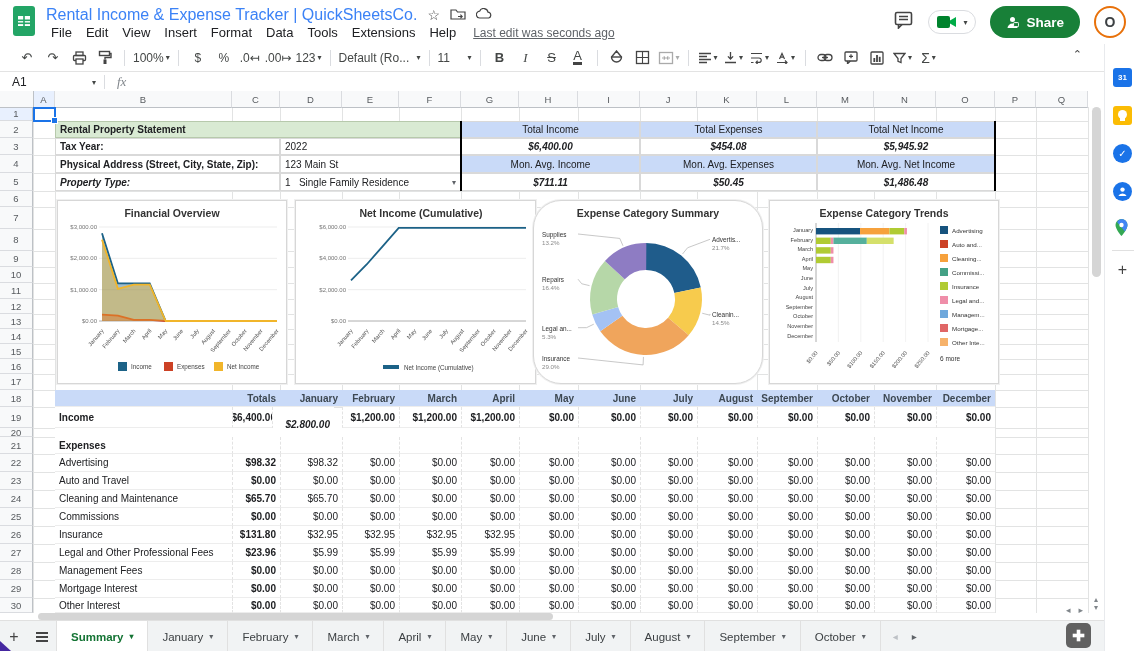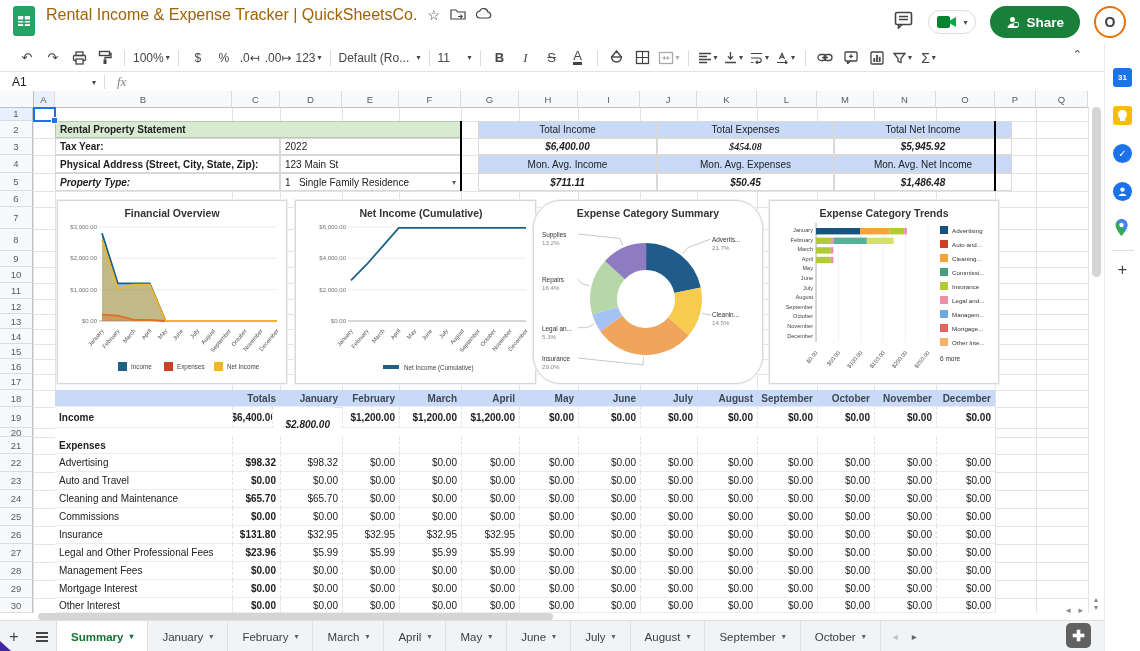--- a/index.html
+++ b/index.html
@@ -2,21 +2,21 @@
 <html><head>
 <meta charset="utf-8">
 <style>
   html,body{margin:0;padding:0;width:1140px;height:651px;overflow:hidden;background:#fff;
     font-family:"Liberation Sans",sans-serif;-webkit-font-smoothing:antialiased;}
   #app{position:relative;width:1140px;height:651px;background:#fff;}
   
   #topbar{position:absolute;left:0;top:0;width:1140px;height:44px;background:#fff;}
   #logo{position:absolute;left:10px;top:5px;width:28px;height:36px;}
   #title-row{position:absolute;left:46px;top:4px;height:22px;display:flex;align-items:center;gap:10px;}
-  #doc-title{font-size:16px;color:#a16207;white-space:nowrap;}
+  #doc-title{font-size:16px;color:#3b82f6;white-space:nowrap;}
   .t-icon{color:#444;font-size:14px;line-height:1;}
   #menubar{position:absolute;left:44px;top:24px;display:flex;align-items:center;}
   .menu-item{font-size:13px;color:#202124;padding:1px 7px;border-radius:3px;white-space:nowrap;}
   #last-edit{font-size:12px;color:#5f6368;text-decoration:underline;margin-left:10px;white-space:nowrap;}
   #topbar-right{position:absolute;right:14px;top:5px;height:34px;display:flex;align-items:center;gap:14px;}
   #meet-chip{display:flex;align-items:center;gap:4px;border:1px solid #dadce0;border-radius:16px;
     padding:4px 8px;background:#fff;}
   #share-btn{display:flex;align-items:center;gap:7px;background:#188038;color:#fff;border-radius:17px;
     height:32px;padding:0 16px;font-size:13.5px;font-weight:700;}
   #avatar{width:28px;height:28px;border-radius:50%;border:2px solid #e8710a;display:flex;align-items:center;
@@ -46,21 +46,21 @@
   .colhead{position:absolute;top:0;height:16px;background:#f8f9fa;border-right:1px solid #dadce0;
     border-bottom:1px solid #bdc1c6;font-size:9.5px;color:#575b5f;display:flex;align-items:center;justify-content:center;}
   .rowhead{position:absolute;left:0;width:33px;background:#f8f9fa;border-right:1px solid #bdc1c6;
     border-bottom:1px solid #dadce0;font-size:9.5px;color:#575b5f;display:flex;align-items:center;justify-content:center;}
   .sel-head{background:#e8f0fe !important;}
   #corner{position:absolute;left:0;top:0;width:33px;height:16px;background:#f8f9fa;
     border-right:1px solid #bdc1c6;border-bottom:1px solid #bdc1c6;}
   .gline{position:absolute;background:#e2e3e3;}
   .cell{position:absolute;font-size:10px;color:#202124;display:flex;align-items:center;
     padding:0 4px;box-sizing:border-box;background:#fff;overflow:hidden;white-space:nowrap;}
-  .c-right{justify-content:flex-end;} .c-center{justify-content:center;margin-left:17px;}
+  .c-right{justify-content:flex-end;} .c-center{justify-content:center;}
   .bold{font-weight:700;} .bi{font-weight:700;font-style:italic;}
   .green-band{background:#d9ead3;border:1px solid #b7c9ac;border-right:none;}
   .blue-band{background:#c9daf8;}
   .ln{border:1px solid #d9d9d9;}
   .th{background:#c9daf8;font-weight:700;color:#3d4852;}
   .vdash{border-left:1px dashed #e3e3e3;}
   .rb{border-bottom:1px solid #ededed;}
   #selbox{position:absolute;border:2px solid #1a73e8;box-sizing:border-box;}
   #selhandle{position:absolute;width:5px;height:5px;background:#1a73e8;border:1px solid #fff;}
   .chart-card{position:absolute;width:228px;height:182px;background:#fff;border:1px solid #d7d7d7;
@@ -122,20 +122,32 @@
             <path d="M1 2 h5 l1.5 2 H15 v7 H1 z" fill="none" stroke="#444" stroke-width="1.2"></path>
             <path d="M8 8.5 h4 m-1.6-1.8 1.8 1.8 -1.8 1.8" fill="none" stroke="#444" stroke-width="1.1"></path>
           </svg>
       </span>
       <span class="t-icon">
         <svg width="17" height="12" viewBox="0 0 17 12">
             <path d="M4 10 a3.4 3.4 0 0 1 -.4-6.8 A4.4 4.4 0 0 1 12 4.2 a3 3 0 0 1 .8 5.8 z" fill="none" stroke="#444" stroke-width="1.2"></path>
           </svg>
       </span>
     </div>
+    <div id="menubar">
+        <span class="menu-item">File</span>
+        <span class="menu-item">Edit</span>
+        <span class="menu-item">View</span>
+        <span class="menu-item">Insert</span>
+        <span class="menu-item">Format</span>
+        <span class="menu-item">Data</span>
+        <span class="menu-item">Tools</span>
+        <span class="menu-item">Extensions</span>
+        <span class="menu-item">Help</span>
+        <span id="last-edit">Last edit was seconds ago</span>
+      </div>
     <div id="topbar-right">
       <span>
         <svg width="20" height="18" viewBox="0 0 20 18">
             <rect x="1.5" y="1.5" width="16" height="12" rx="1.5" fill="none" stroke="#444" stroke-width="1.6"></rect>
             <path d="M4.5 13.5 v3.5 l3.5-3.5" fill="none" stroke="#444" stroke-width="1.6"></path>
             <path d="M5 5.5 h9 M5 8.5 h9" stroke="#444" stroke-width="1.4"></path>
           </svg>
       </span>
       <span id="meet-chip">
         <svg width="20" height="14" viewBox="0 0 20 14">
@@ -342,21 +354,21 @@
         <div class="gline" style="left: 33px; top: 489px; width: 1055px; height: 1px;"></div>
         <div class="gline" style="left: 33px; top: 507px; width: 1055px; height: 1px;"></div>
       </div>
     <div id="cells">
         <div class="cell green-band bold" style="left: 55px; top: 30px; width: 406px; height: 17px;">Rental Property Statement</div>
         <div class="cell blue-band c-center ln" style="left: 461px; top: 30px; width: 179px; height: 17px;">Total Income</div>
         <div class="cell bi c-center ln" style="left: 461px; top: 47px; width: 179px; height: 17px;">$6,400.00</div>
         <div class="cell blue-band c-center ln" style="left: 461px; top: 64px; width: 179px; height: 18px;">Mon. Avg. Income</div>
         <div class="cell bi c-center ln" style="left: 461px; top: 82px; width: 179px; height: 18px;">$711.11</div>
         <div class="cell blue-band c-center ln" style="left: 640px; top: 30px; width: 177px; height: 17px;">Total Expenses</div>
-        <div class="cell bi c-center ln" style="left: 640px; top: 47px; width: 177px; height: 17px; font-family: Liberation Serif, serif;">$454.08</div>
+        <div class="cell bi c-center ln" style="left: 640px; top: 47px; width: 177px; height: 17px;">$454.08</div>
         <div class="cell blue-band c-center ln" style="left: 640px; top: 64px; width: 177px; height: 18px;">Mon. Avg. Expenses</div>
         <div class="cell bi c-center ln" style="left: 640px; top: 82px; width: 177px; height: 18px;">$50.45</div>
         <div class="cell blue-band c-center ln" style="left: 817px; top: 30px; width: 178px; height: 17px;">Total Net Income</div>
         <div class="cell bi c-center ln" style="left: 817px; top: 47px; width: 178px; height: 17px;">$5,945.92</div>
         <div class="cell blue-band c-center ln" style="left: 817px; top: 64px; width: 178px; height: 18px;">Mon. Avg. Net Income</div>
         <div class="cell bi c-center ln" style="left: 817px; top: 82px; width: 178px; height: 18px;">$1,486.48</div>
         <div class="cell bold ln" style="left: 55px; top: 47px; width: 225px; height: 17px;">Tax Year:</div>
         <div class="cell ln" style="left: 280px; top: 47px; width: 181px; height: 17px; white-space: pre;">2022</div>
         <div class="cell bold ln" style="left: 55px; top: 64px; width: 225px; height: 18px;">Physical Address (Street, City, State, Zip):</div>
         <div class="cell ln" style="left: 280px; top: 64px; width: 181px; height: 18px; white-space: pre;">123 Main St</div>

